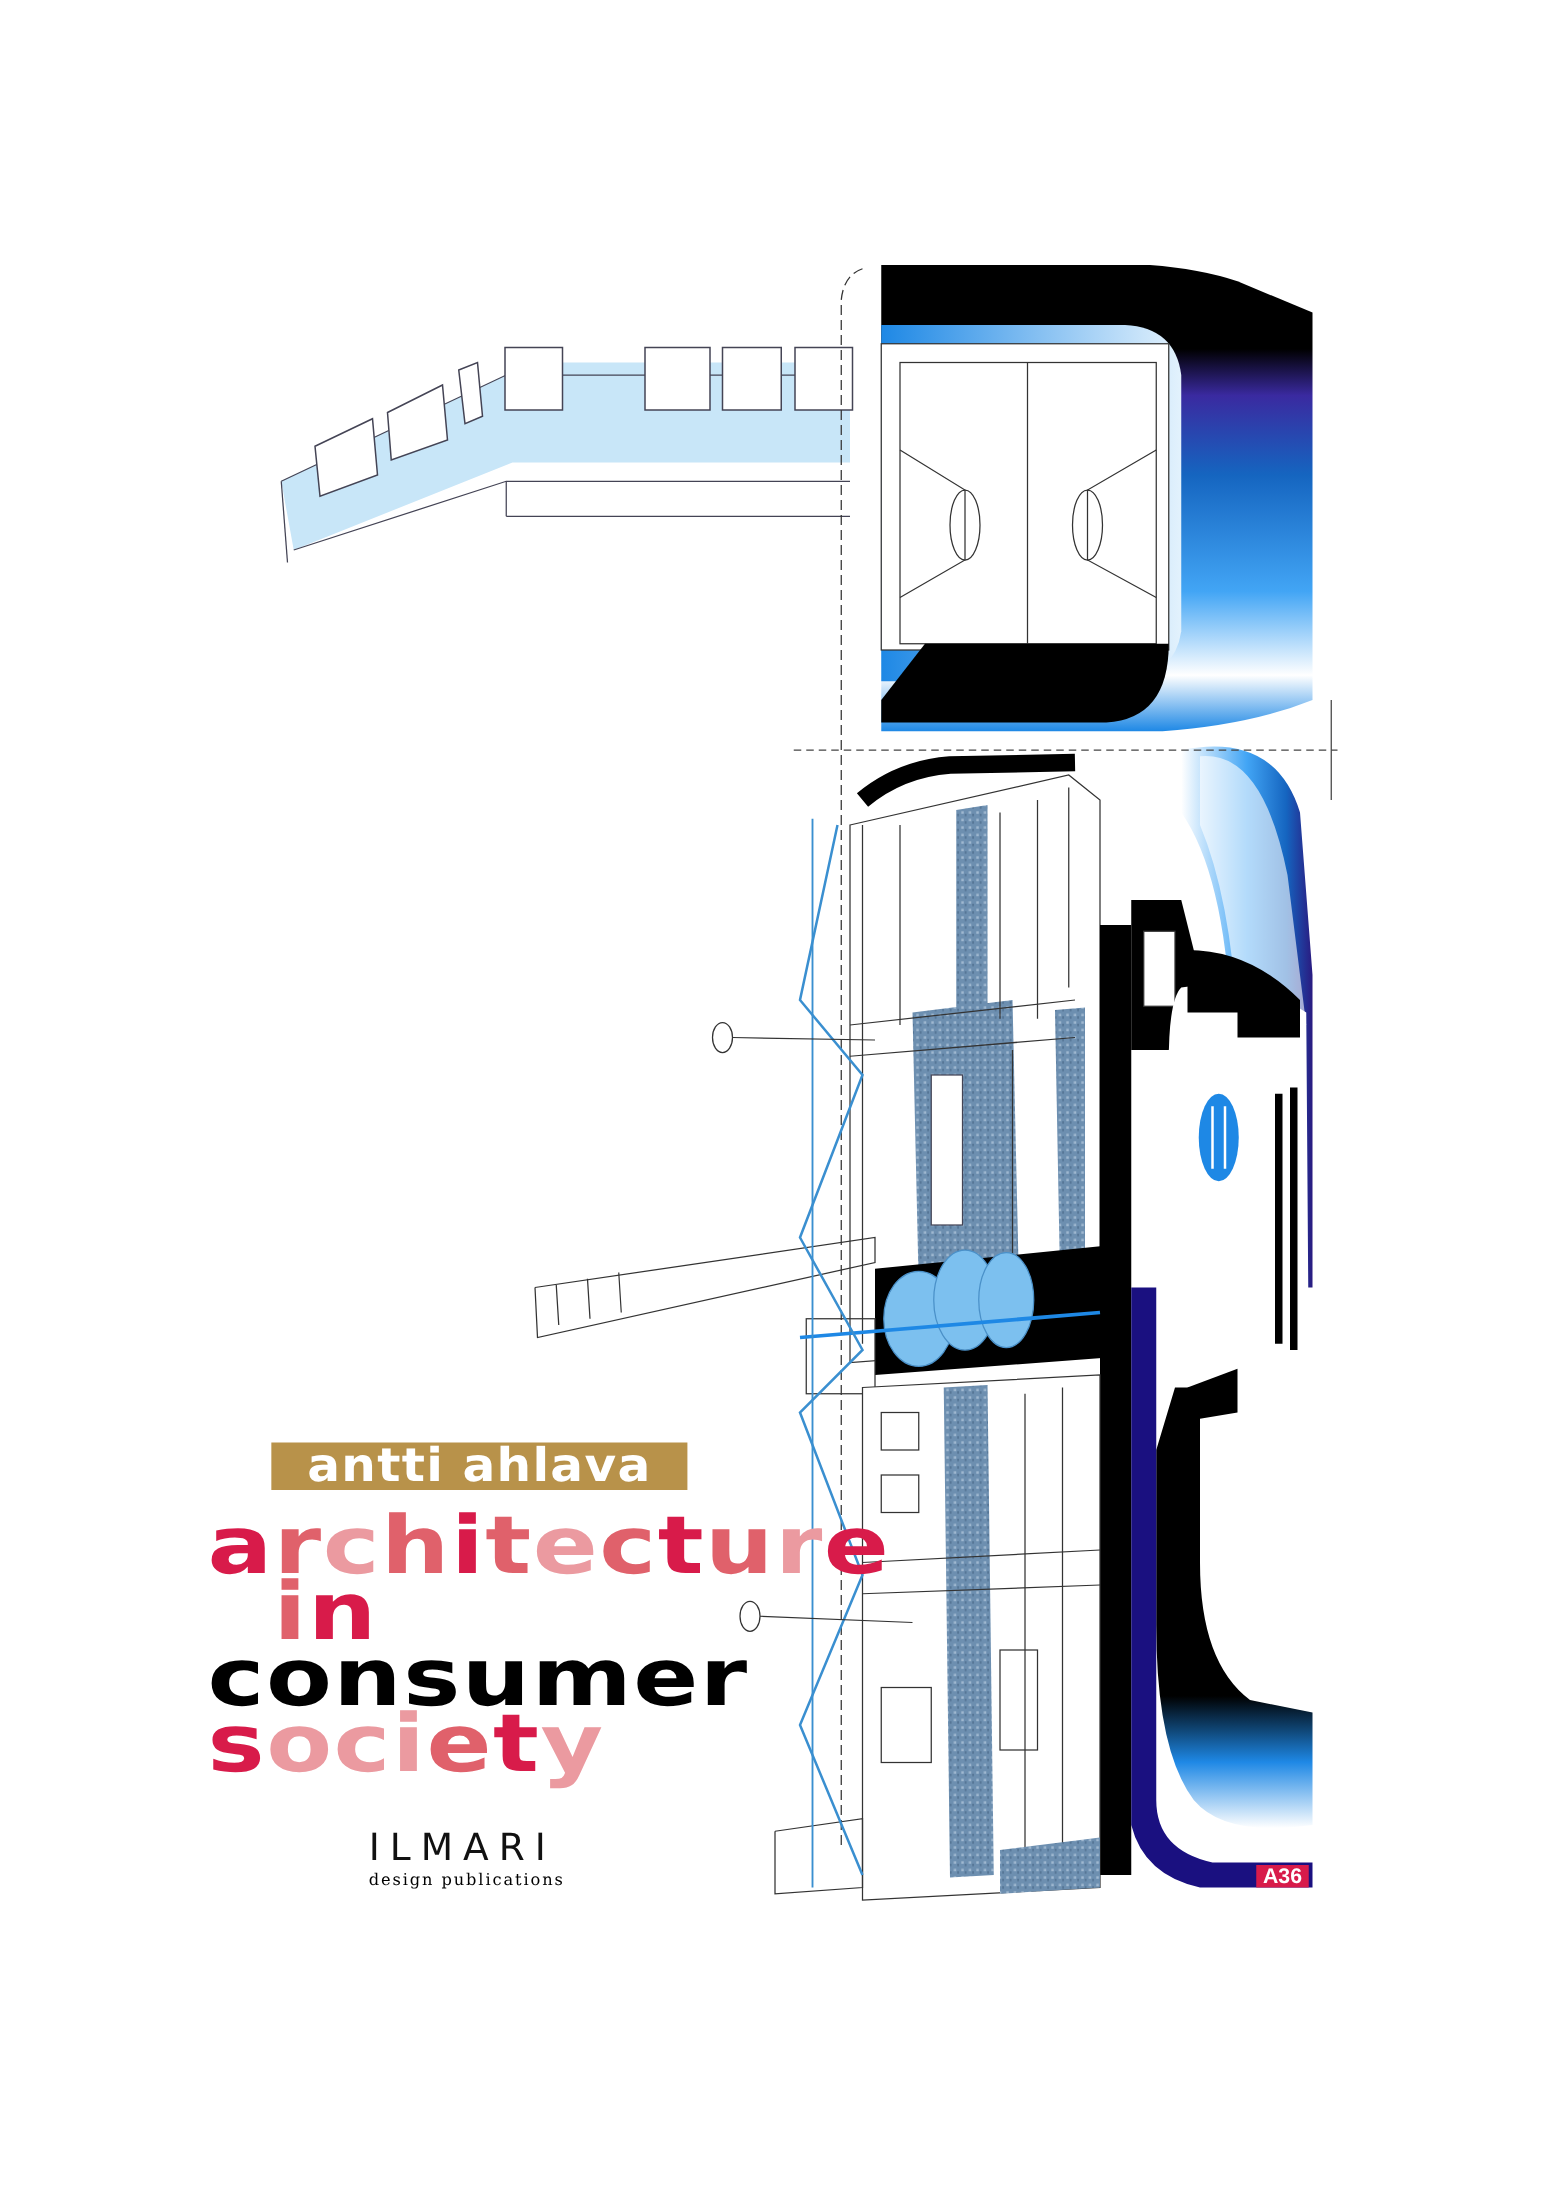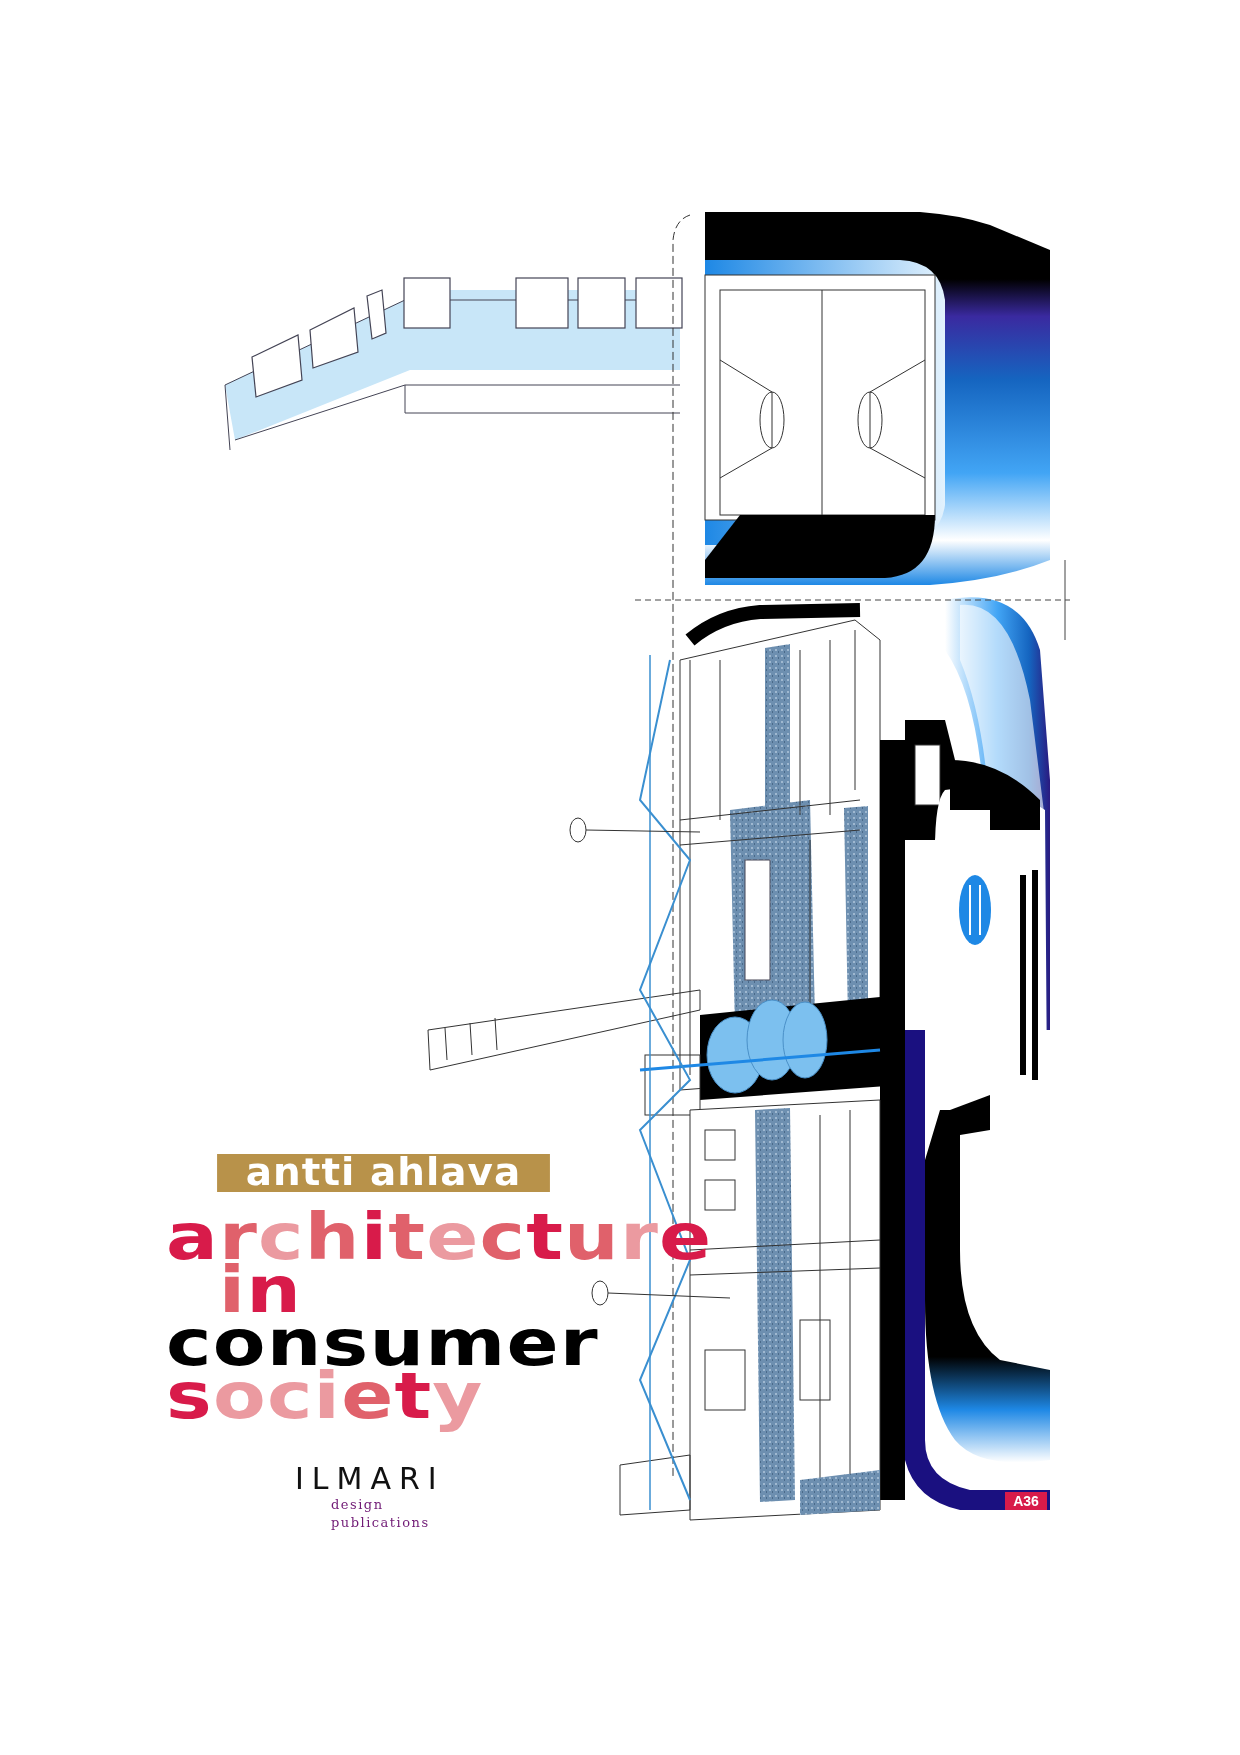--- a/index.html
+++ b/index.html
@@ -16,25 +16,25 @@
     .title { position: absolute; left: 166px; top: 1210px; font-family: "DejaVu Sans", sans-serif; font-weight: bold; }
     .title-line { font-size: 64px; line-height: 54px; letter-spacing: 1px; transform: scaleX(1.2); transform-origin: left; white-space: nowrap; height: 53px; }
     .title-line.in { padding-left: 44px; }
     .title-line span { display: inline-block; }
     .c-dark { color: #d81b4a; }
     .c-mid { color: #e0616b; }
     .c-light { color: #eb9aa0; }
     .c-black { color: #000; }
     .publisher { position: absolute; left: 295px; top: 1462px; width: 160px; text-align: left; }
     .publisher-logo { font-family: "DejaVu Sans", sans-serif; font-size: 30px; letter-spacing: 8px; color: #111; font-weight: normal; line-height: 34px; }
-    .publisher-sub { font-family: "DejaVu Serif", serif; font-size: 13px; letter-spacing: 1.5px; color: #701a75; line-height: 18px; margin-left: 36px; }
+    .publisher-sub { font-family: "DejaVu Serif", serif; font-size: 13px; letter-spacing: 1.5px; color: #000000; line-height: 18px; }
     .code-badge {
       position: absolute; left: 1005px; top: 1492px; width: 42px; height: 18px;
       background: #d81b4a; color: #fff; font-family: "Liberation Sans", sans-serif;
-      font-weight: bold; font-size: 14px; line-height: 18px; text-align: center;
+      font-weight: bold; font-size: 17px; line-height: 18px; text-align: center;
     }
   </style>
 </head>
 <body>
 
 <div class="cover">
 
   <svg class="illustration" viewBox="0 0 1240 1755" xmlns="http://www.w3.org/2000/svg">
     <defs>
       <linearGradient id="gTop" x1="0" y1="0" x2="0" y2="1">

